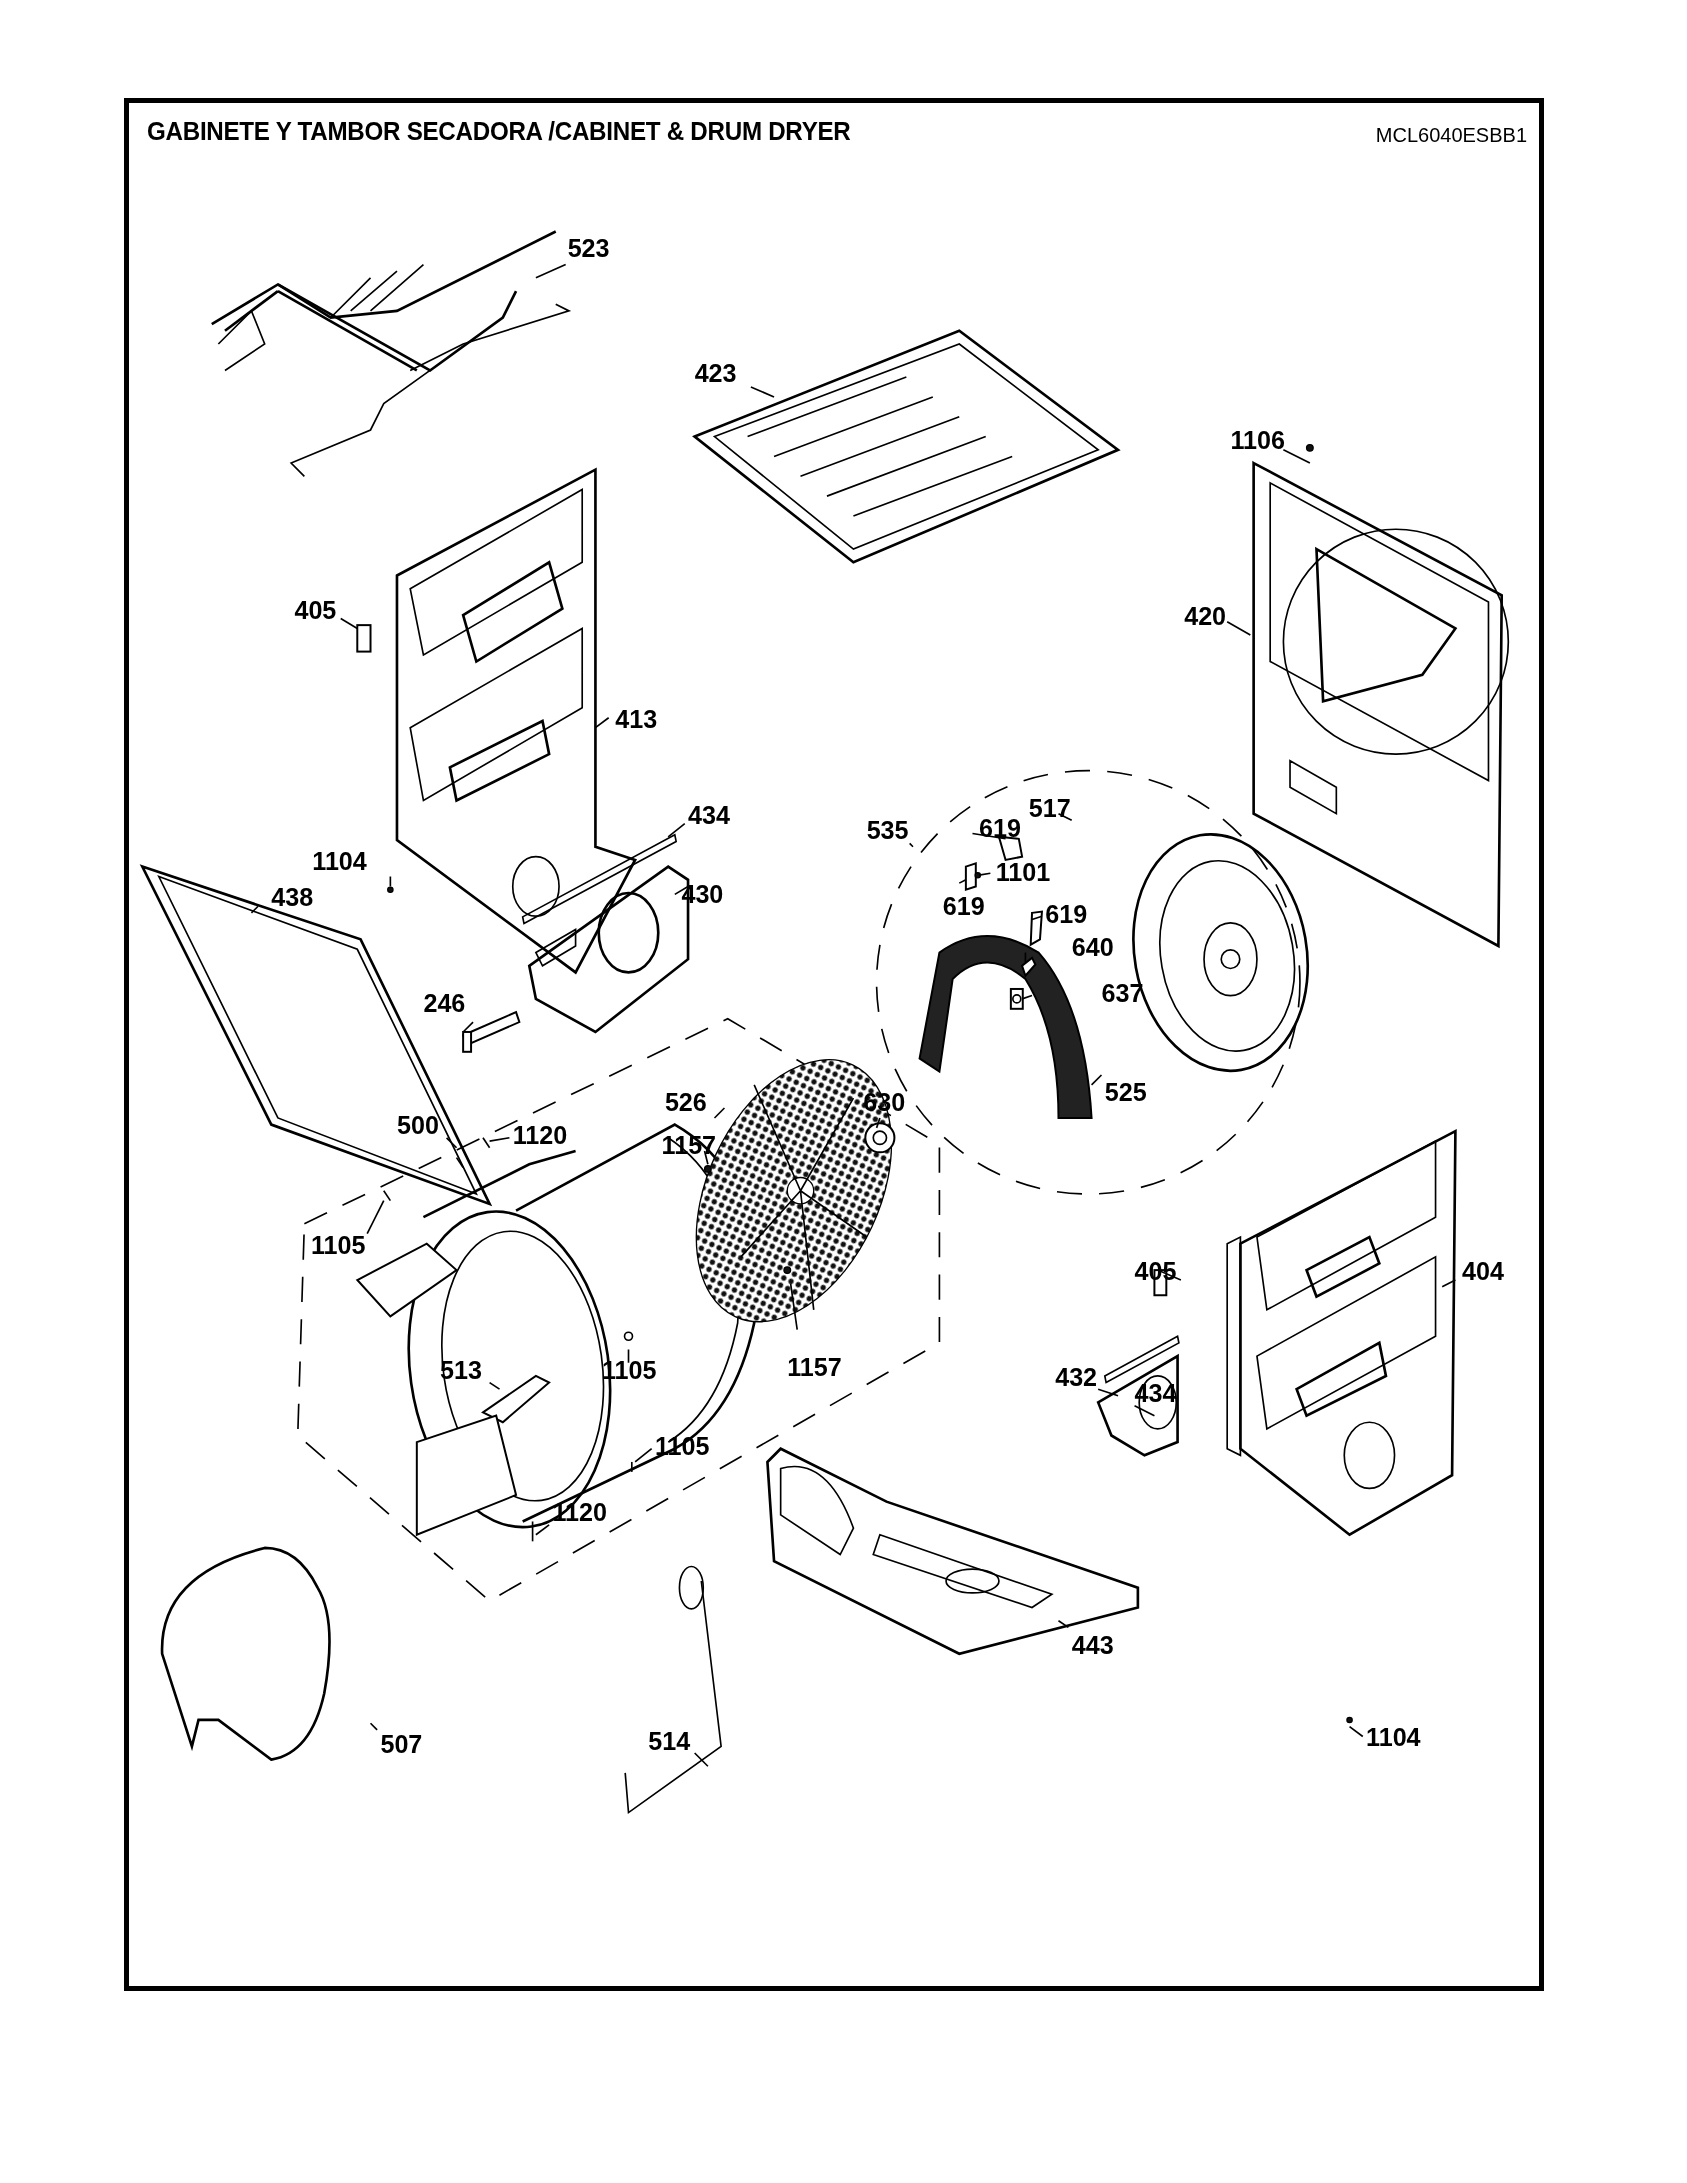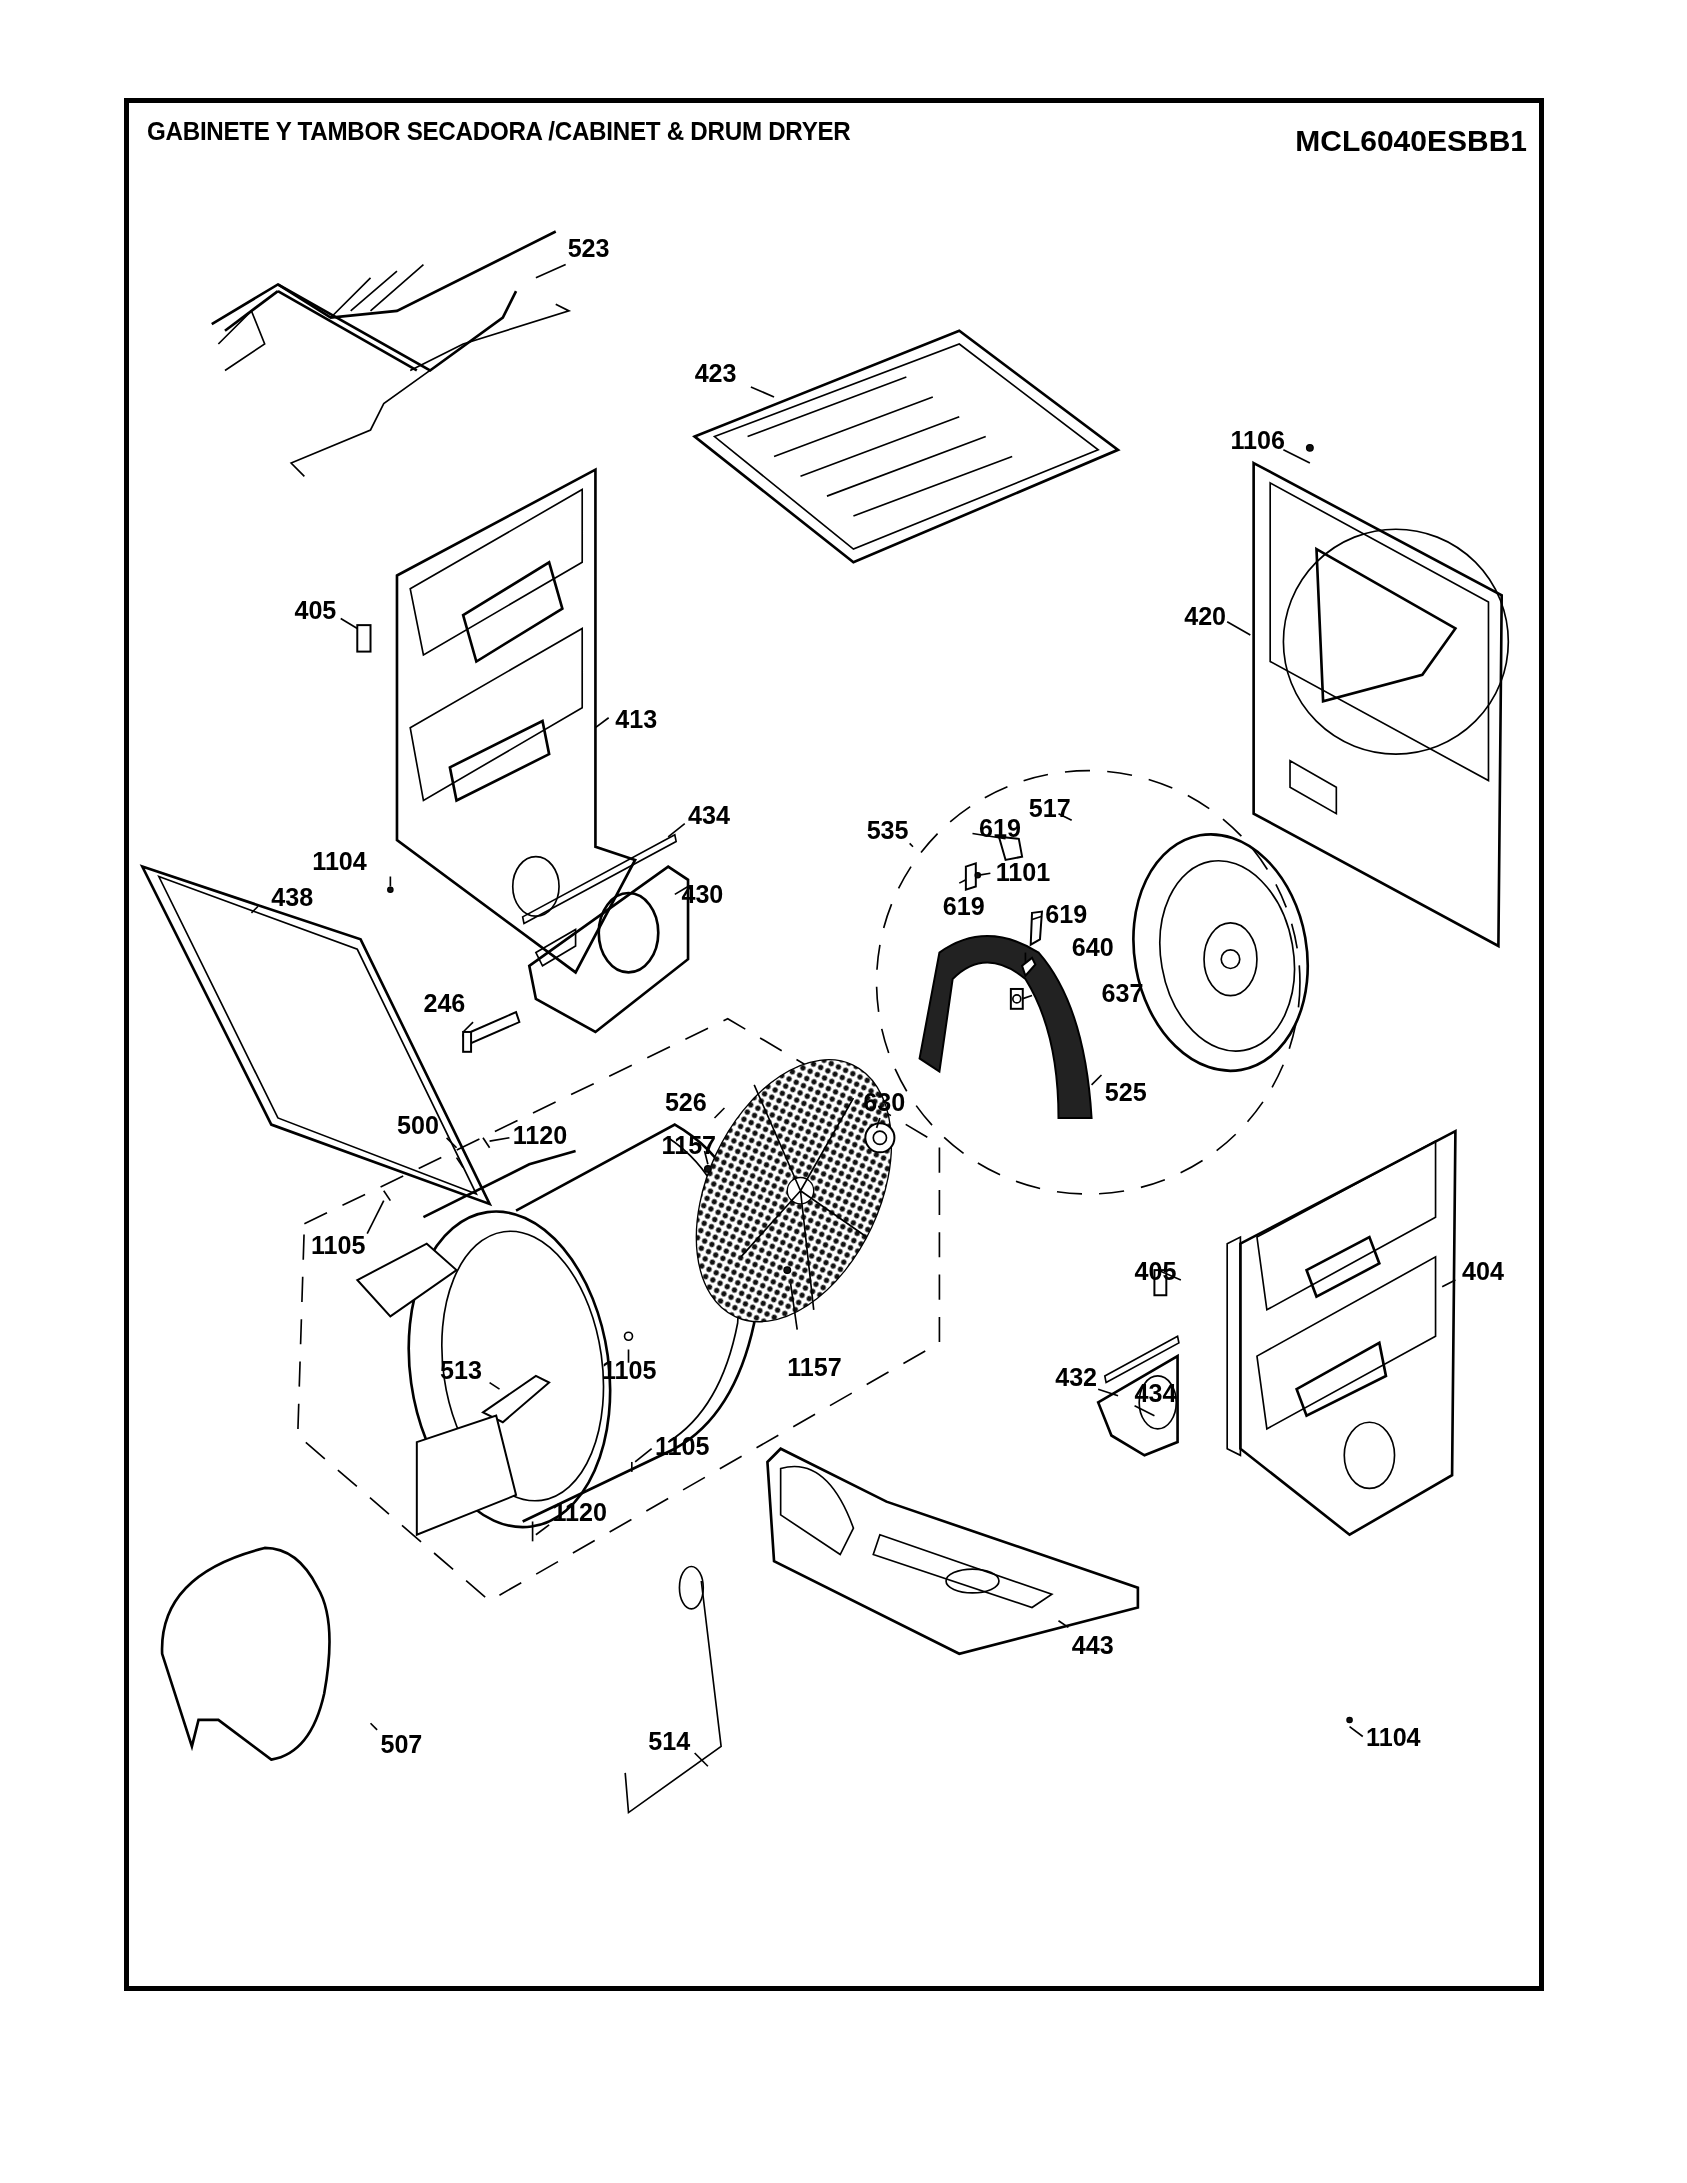--- a/index.html
+++ b/index.html
@@ -2,21 +2,21 @@
 <html style="font-size:10.6px"><head>
 <meta charset="utf-8">
 <style>
   html, body { margin: 0; padding: 0; background: #ffffff; }
   body { width: 1687px; height: 2183px; position: relative; overflow: hidden;
          font-family: "Liberation Sans", sans-serif; color: #000; }
   .frame { position: absolute; left: 124px; top: 98px; width: 1420px; height: 1893px;
            border: 5.3px solid #000; box-sizing: border-box; background: #fff; }
   .title { position: absolute; left: 147px; top: 116px; font-size: 26px; font-weight: bold;
            letter-spacing: -0.3px; transform: scaleX(0.93); transform-origin: left top; }
-  .model { position: absolute; right: 160px; top: 124px; font-size: 30px; font-weight: bold; }
+  .model { position: absolute; right: 160px; top: 124px; font-size: 20px; font-weight: normal; }
   svg.drawing { position: absolute; left: 0; top: 0; }
   .callout { font-family: "Liberation Sans", sans-serif; font-size: 38px; font-weight: bold; fill: #000; }
   .leader { stroke: #000; stroke-width: 2.5; fill: none; }
   .part { stroke: #000; stroke-width: 4; fill: none; }
   .part-thin { stroke: #000; stroke-width: 2.5; fill: none; }
   .part-fill { stroke: #000; stroke-width: 3; fill: #fff; }
   .dashed { stroke: #000; stroke-width: 2.5; fill: none; stroke-dasharray: 38 26; }
   .dark { fill: #111; stroke: #000; stroke-width: 2; }
   .hatch { stroke: #000; stroke-width: 2; fill: url(#mesh); }
 </style>

